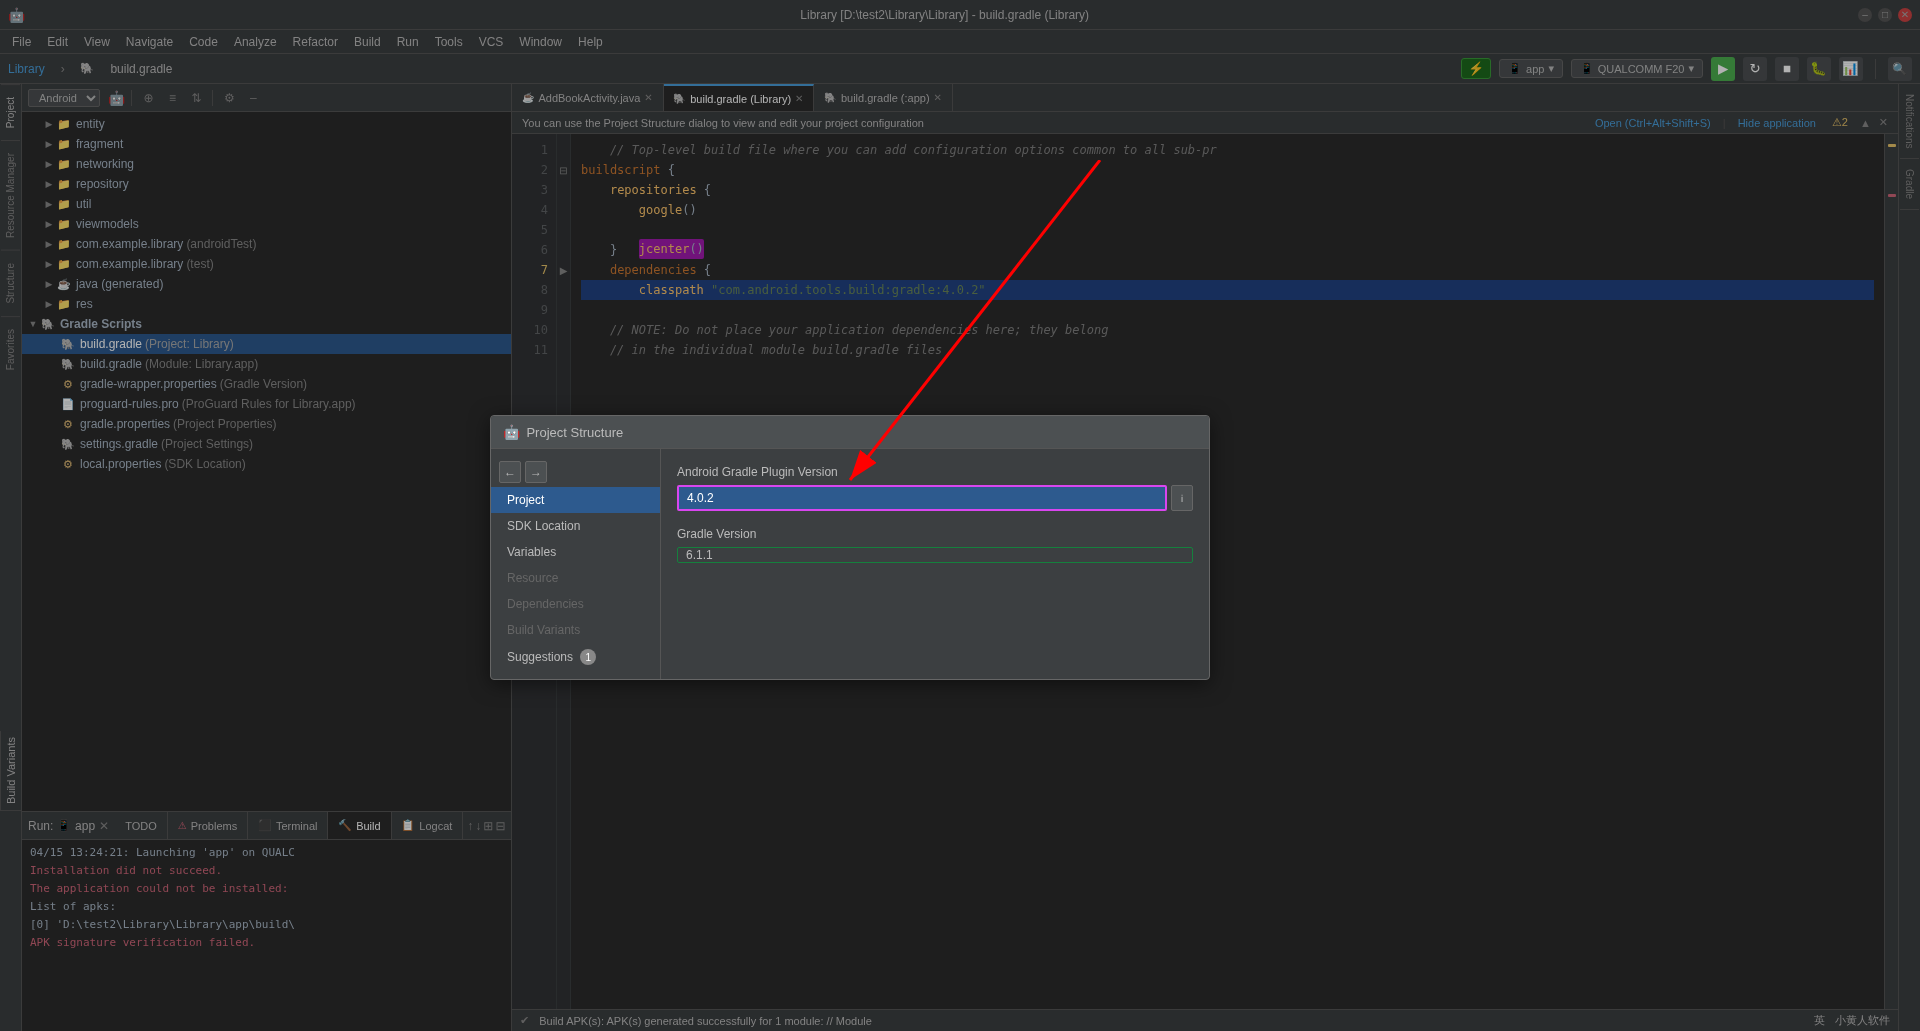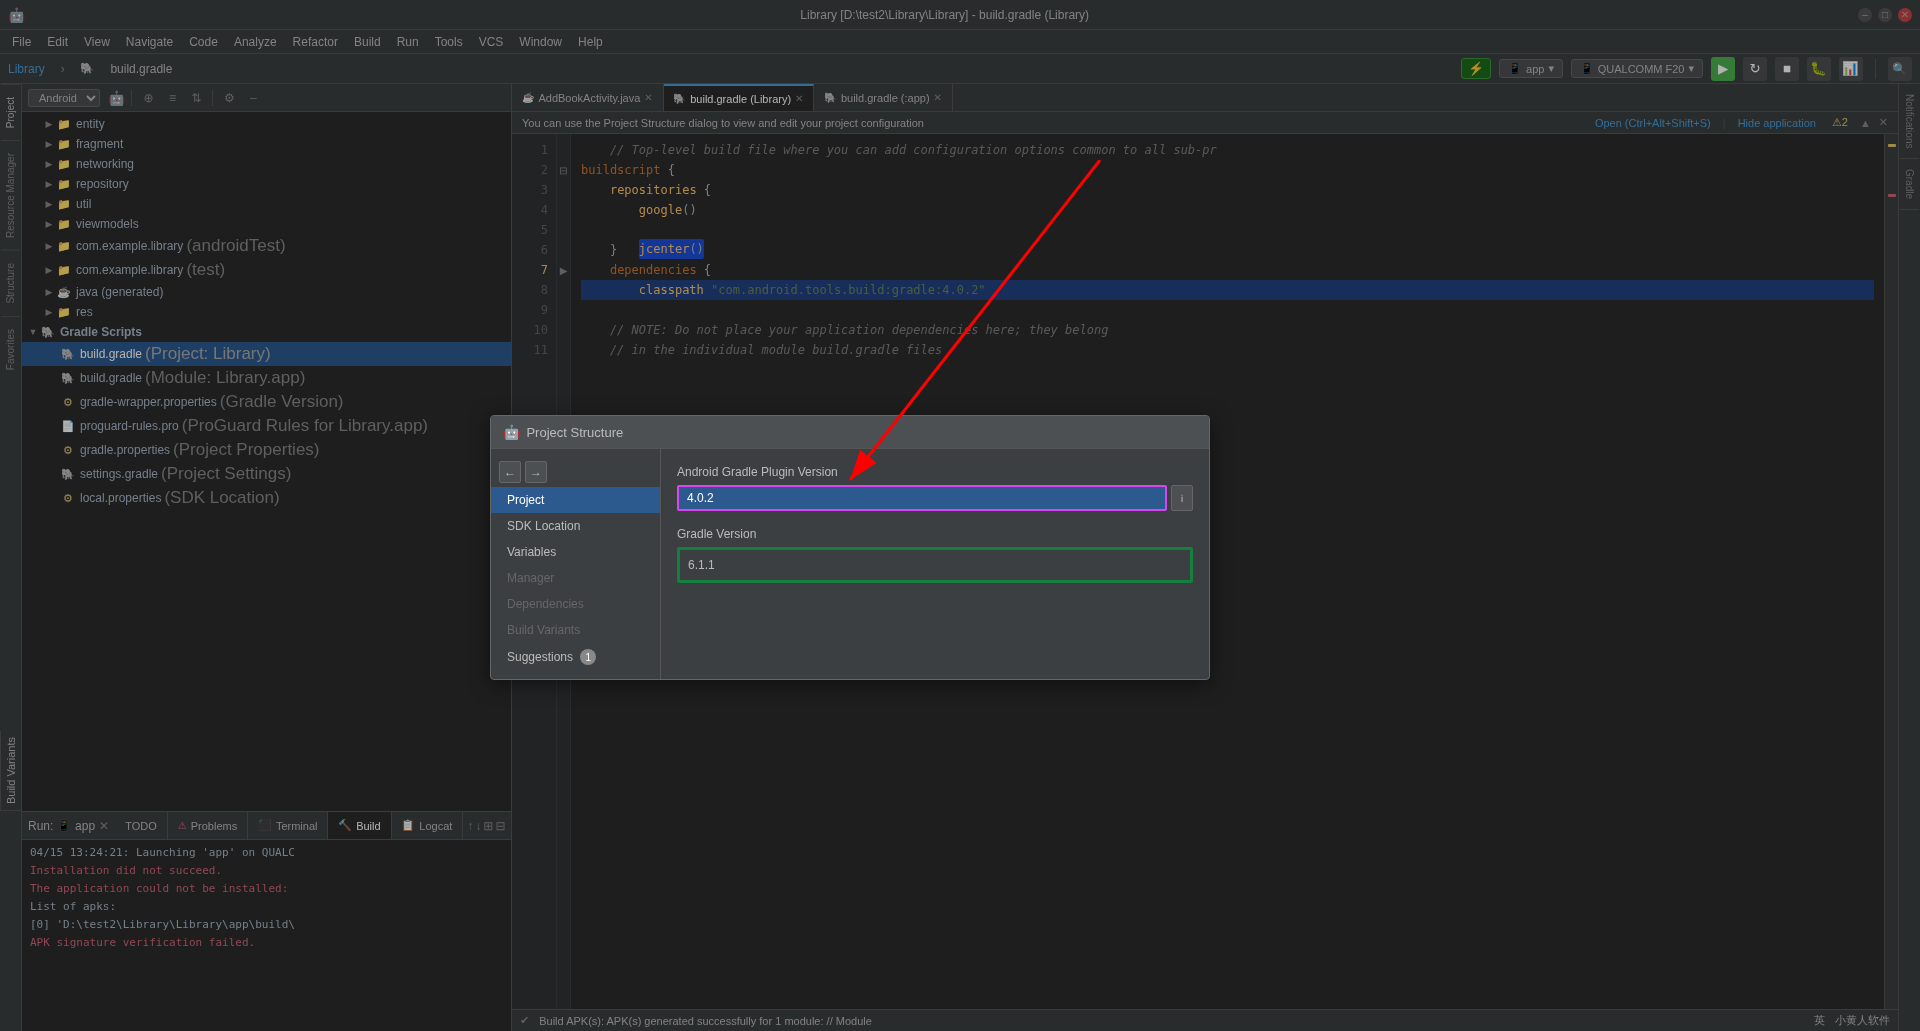--- a/index.html
+++ b/index.html
@@ -37,21 +37,21 @@
     
     #file-tree { flex: 1; overflow: auto; padding: 2px 0; }
     .tree-item { display: flex; align-items: center; padding: 2px 4px; cursor: pointer; white-space: nowrap; }
     .tree-item.selected { background: #2d5a8e; }
     .tree-arrow { width: 14px; display: inline-flex; align-items: center; justify-content: center; color: #888; font-size: 9px; }
     .tree-icon { width: 16px; height: 16px; margin-right: 4px; display: inline-flex; align-items: center; justify-content: center; font-size: 11px; }
     .folder-icon { color: #d4a843; }
     .gradle-icon { color: #75b7e8; }
     .java-icon { color: #e8c17a; }
     .tree-text { font-size: 12px; color: #a9b7c6; }
-    .tree-sub { font-size: 17px; color: #888; margin-left: 3px; }
+    .tree-sub { font-size: 12px; color: #888; margin-left: 3px; }
 
     
     #editor-area { flex: 1; display: flex; flex-direction: column; }
 
     
     #editor-tabs { background: #3c3f41; height: 28px; display: flex; align-items: stretch; border-bottom: 1px solid #555; }
     .editor-tab { display: flex; align-items: center; padding: 0 10px; font-size: 11px; color: #bbb; cursor: pointer; border-right: 1px solid #555; gap: 4px; white-space: nowrap; }
     .editor-tab.active { background: #2b2b2b; color: #fff; border-top: 2px solid #4a9eda; }
     .editor-tab .tab-close { color: #888; font-size: 10px; cursor: pointer; }
     .editor-tab .tab-icon { font-size: 10px; }
@@ -65,21 +65,21 @@
     #code-editor { flex: 1; background: #2b2b2b; display: flex; overflow: hidden; position: relative; }
     #line-numbers { width: 45px; background: #313335; padding: 6px 4px; color: #606366; font-family: 'Consolas', monospace; font-size: 12px; line-height: 20px; text-align: right; border-right: 1px solid #3c3f41; user-select: none; }
     #code-content { flex: 1; padding: 6px 10px; font-family: 'Consolas', monospace; font-size: 12px; line-height: 20px; overflow: auto; }
     .code-line { white-space: pre; height: 20px; display: flex; align-items: center; }
     .code-line.highlighted { background: #214283; }
     .kw { color: #cc7832; }
     .fn { color: #ffc66d; }
     .str { color: #6a8759; }
     .cmt { color: #808080; font-style: italic; }
     .plain { color: #a9b7c6; }
-    .yellow-bg { background: #1d4ed8; border-radius: 2px; margin-top: 38px; }
+    .yellow-bg { background: #a21caf; border-radius: 2px; margin-top: 38px; }
 
     
     #right-gutter { width: 14px; background: #3c3f41; border-left: 1px solid #555; }
 
     
     #bottom-panel { height: 220px; background: #2b2b2b; border-top: 1px solid #555; display: flex; flex-direction: column; }
     #bottom-tabs { background: #3c3f41; height: 28px; display: flex; align-items: stretch; border-bottom: 1px solid #555; }
     .bottom-tab { display: flex; align-items: center; padding: 0 10px; font-size: 11px; color: #bbb; cursor: pointer; border-right: 1px solid #555; gap: 4px; }
     .bottom-tab.active { background: #2b2b2b; color: #fff; }
     .run-label { color: #bbb; display: flex; align-items: center; gap: 4px; padding: 0 6px; }
@@ -97,21 +97,21 @@
     #dialog-titlebar { background: #4c5052; padding: 8px 12px; font-size: 13px; color: #bbb; border-bottom: 1px solid #555; border-radius: 4px 4px 0 0; display: flex; align-items: center; gap: 6px; }
     #dialog-body { display: flex; }
     #dialog-nav { width: 170px; border-right: 1px solid #555; padding: 8px 0; }
     .dialog-nav-item { padding: 6px 16px; font-size: 12px; color: #bbb; cursor: pointer; }
     .dialog-nav-item.active { background: #2d5a8e; color: #fff; }
     .dialog-nav-item.disabled { color: #666; }
     #dialog-content { flex: 1; padding: 16px; }
     .dialog-field-label { font-size: 12px; color: #bbb; margin-bottom: 6px; }
     .dialog-select-row { display: flex; align-items: center; gap: 4px; margin-bottom: 16px; }
     .dialog-select { flex: 1; background: #2d5a8e; border: 2px solid #d946ef; border-radius: 2px; color: #fff; padding: 4px 8px; font-size: 12px; appearance: none; }
-    .dialog-select-normal { flex: 1; background: #3c3f41; border: 3px solid #15803d; border-radius: 2px; color: #bbb; padding: 8px 8px; font-size: 12px; appearance: none; }
+    .dialog-select-normal { flex: 1; background: #3c3f41; border: 1px solid #15803d; border-radius: 2px; color: #bbb; padding: 0 8px; font-size: 12px; appearance: none; }
     .dialog-select-btn { width: 22px; height: 26px; background: #4c5052; border: 1px solid #666; border-radius: 2px; display: flex; align-items: center; justify-content: center; cursor: pointer; color: #bbb; font-size: 10px; }
     #dialog-nav-arrows { display: flex; gap: 4px; padding: 4px 8px; }
     .nav-arrow-btn { width: 22px; height: 22px; background: #4c5052; border: 1px solid #666; border-radius: 2px; display: flex; align-items: center; justify-content: center; cursor: pointer; color: #bbb; font-size: 12px; }
 
     
     #red-arrow1 { position: absolute; z-index: 150; pointer-events: none; }
 
     
     #build-variants-tab { position: absolute; left: 0; bottom: 220px; background: #3c3f41; padding: 6px 4px; writing-mode: vertical-rl; transform: rotate(180deg); font-size: 11px; color: #bbb; cursor: pointer; border-top: 1px solid #555; border-right: 1px solid #555; white-space: nowrap; z-index: 10; }
 
@@ -452,21 +452,21 @@
     </div>
     <div id="dialog-body">
       <div id="dialog-nav">
         <div id="dialog-nav-arrows">
           <div class="nav-arrow-btn">←</div>
           <div class="nav-arrow-btn">→</div>
         </div>
         <div class="dialog-nav-item active">Project</div>
         <div class="dialog-nav-item">SDK Location</div>
         <div class="dialog-nav-item">Variables</div>
-        <div class="dialog-nav-item disabled">Manager</div>
+        <div class="dialog-nav-item disabled">Resource</div>
         <div class="dialog-nav-item disabled">Dependencies</div>
         <div class="dialog-nav-item disabled">Build Variants</div>
         <div class="dialog-nav-item">
           Suggestions
           <span class="suggestions-badge">1</span>
         </div>
       </div>
       <div id="dialog-content">
         <div class="dialog-field-label">Android Gradle Plugin Version</div>
         <div class="dialog-select-row">

